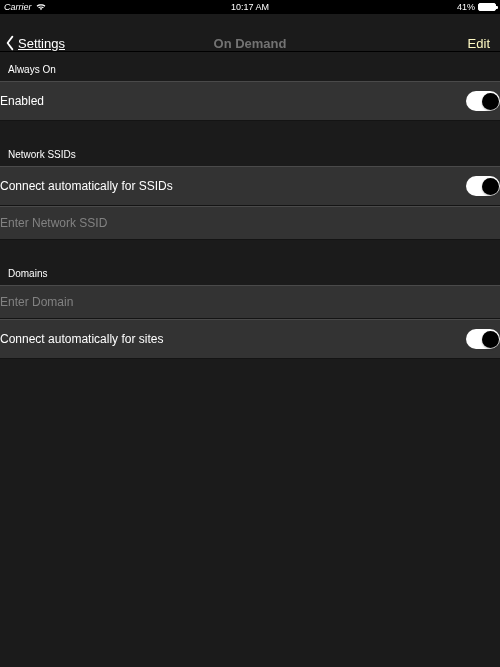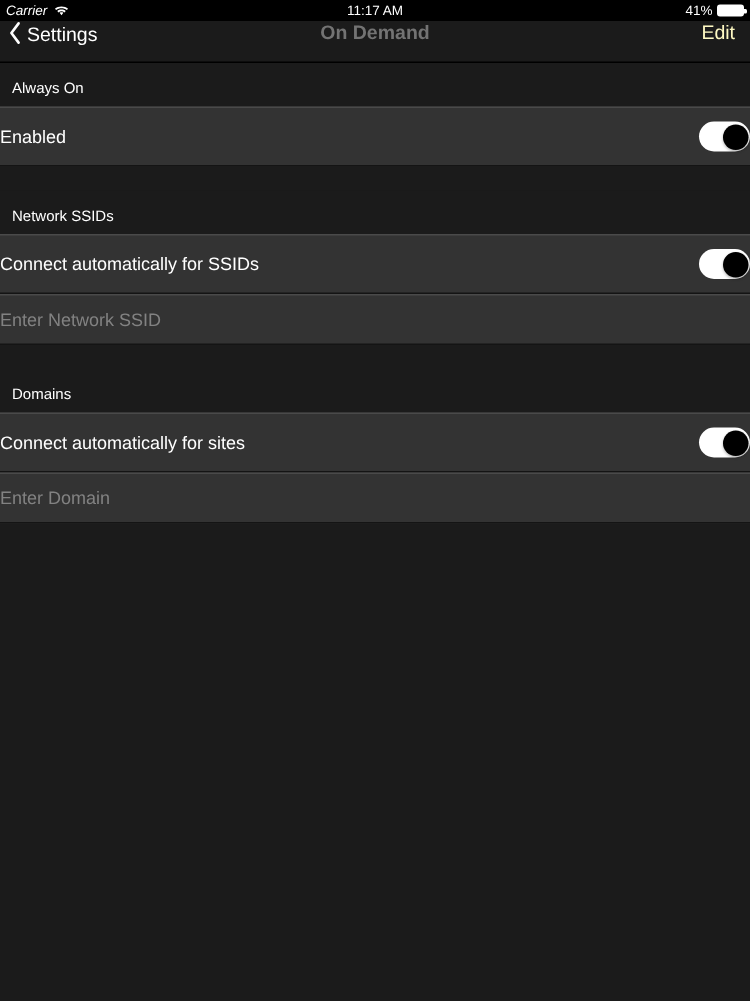--- a/index.html
+++ b/index.html
@@ -62,26 +62,27 @@
       position: absolute;
       right: -3px;
       top: 1.5px;
       width: 2px;
       height: 3px;
       background: #fff;
       border-radius: 0 1px 1px 0;
     }
     
     .nav-bar {
-      height: 28px;
-      background: #1b1b1b;
-      display: flex;
-      align-items: flex-start;
+      height: 38px;
+      background: #1b1b1b;
+      display: flex;
+      align-items: flex-end;
       position: relative;
       border-bottom: 0.5px solid #000;
+      text-decoration: underline;
     }
     .nav-back {
       display: flex;
       align-items: center;
       gap: 2px;
       color: #ffffff;
       font-size: 13px;
       padding-left: 4px;
       cursor: pointer;
     }
@@ -166,21 +167,21 @@
 
 <div class="status-bar">
   <div class="status-left">
     <span>Carrier</span>
     <span class="wifi-icon">
       <svg viewBox="0 0 16 12">
           <path d="M8 11 L10 8.5 C9 7.8 7 7.8 6 8.5 Z M3.5 6.5 C6 4.5 10 4.5 12.5 6.5 L11.2 8 C9.2 6.5 6.8 6.5 4.8 8 Z M1 4 C4.5 1 11.5 1 15 4 L13.7 5.5 C10.5 3 5.5 3 2.3 5.5 Z" fill="#fff"></path>
         </svg>
     </span>
   </div>
-  <div class="status-center">11:17 AM</div>
+  <div class="status-center">10:17 AM</div>
   <div class="status-right">
     <span>41%</span>
     <span class="battery-outline"></span>
   </div>
 </div>
 
 <div class="nav-bar">
   <div class="nav-back">
     <span>
       <svg viewBox="0 0 12 20">
@@ -210,23 +211,23 @@
     <div class="switch">
         <div class="knob"></div>
       </div>
   </div>
   <div class="row input-row">
     <input type="text" placeholder="Enter Network SSID" style="">
   </div>
   <div class="section-gap"></div>
 
   <div class="section-header">Domains</div>
+  <div class="row input-row">
+    <input type="text" placeholder="Enter Domain" style="">
+  </div>
   <div class="row">
     <span>Connect automatically for sites</span>
     <div class="switch">
         <div class="knob"></div>
       </div>
   </div>
-  <div class="row input-row">
-    <input type="text" placeholder="Enter Domain" style="">
-  </div>
 
 </div>
 
 </body></html>

